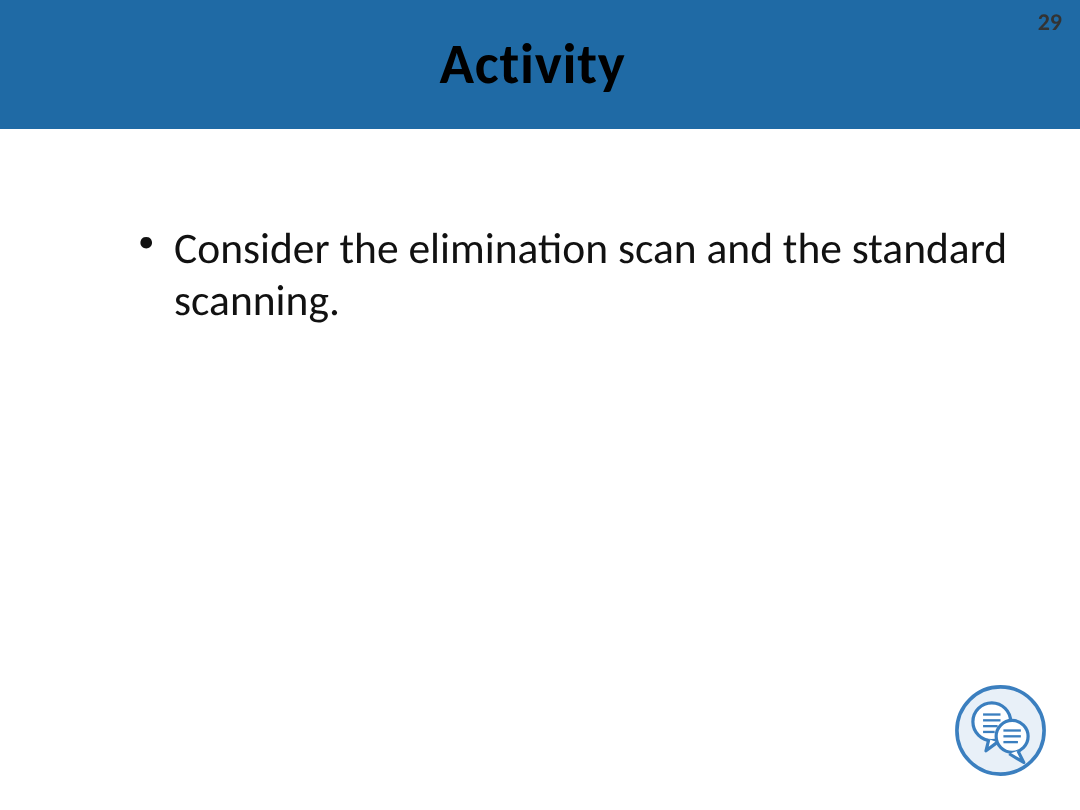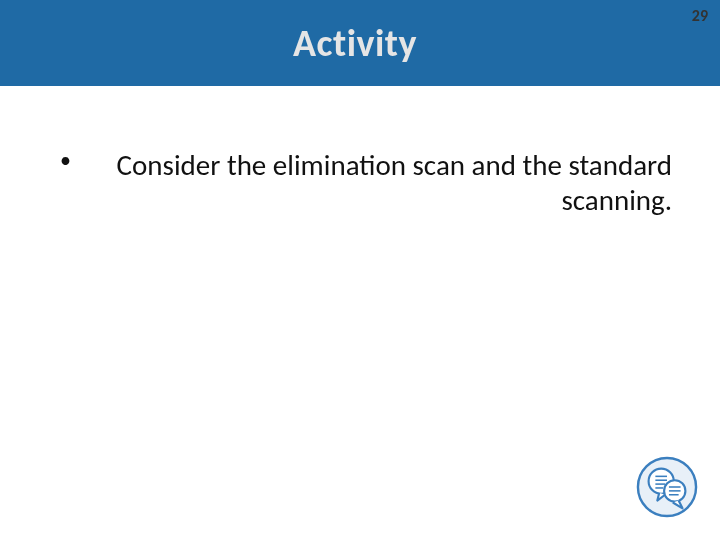--- a/index.html
+++ b/index.html
@@ -1,21 +1,21 @@
 <!DOCTYPE html>
 <html><head>
   <meta charset="utf-8">
   <style>
     * { margin: 0; padding: 0; box-sizing: border-box; }
     html, body { width: 720px; height: 540px; font-family: Calibri, "Segoe UI", Arial, sans-serif; background: #fff; overflow: hidden; }
     .slide { position: relative; width: 720px; height: 540px; background: #fff; }
     .title-bar { width: 720px; height: 86px; background: #1f6aa5; display: flex; align-items: center; justify-content: center; }
-    .title-bar h1 { color: #e5e5e5; font-weight: 700; font-size: 38px; letter-spacing: 0.5px; margin-left:-10px; }
+    .title-bar h1 { color: #000000; font-weight: 700; font-size: 38px; letter-spacing: 0.5px; margin-left:-10px; }
     .page-number { position: absolute; top: 6px; right: 12px; color: #333; font-size: 16px; font-weight: 600; }
-    .content { padding: 62px 48px 0 56px; text-align: right; }
+    .content { padding: 62px 48px 0 88px; }
     .content ul { list-style: none; }
     .content li { position: relative; padding-left: 28px; font-size: 29px; line-height: 1.2; color: #111; margin-bottom: 4px; }
     .content li::before { content: "•"; position: absolute; left: 4px; top: 0; font-size: 22px; color: #111; }
     .icon-corner { position: absolute; right: 22px; bottom: 22px; width: 62px; height: 62px; }
     .icon-corner svg { width: 100%; height: 100%; }
   </style>
 </head>
 <body>
 
 <div class="slide">

